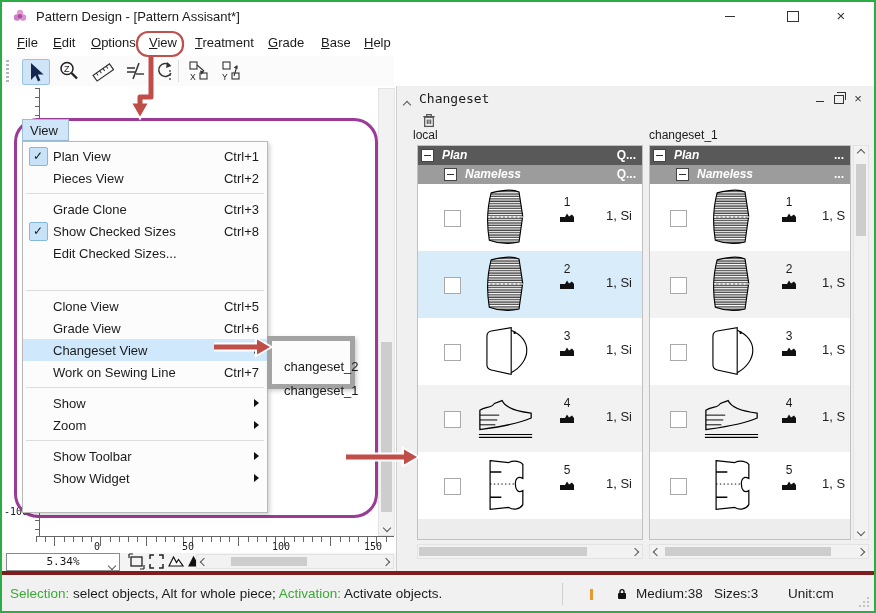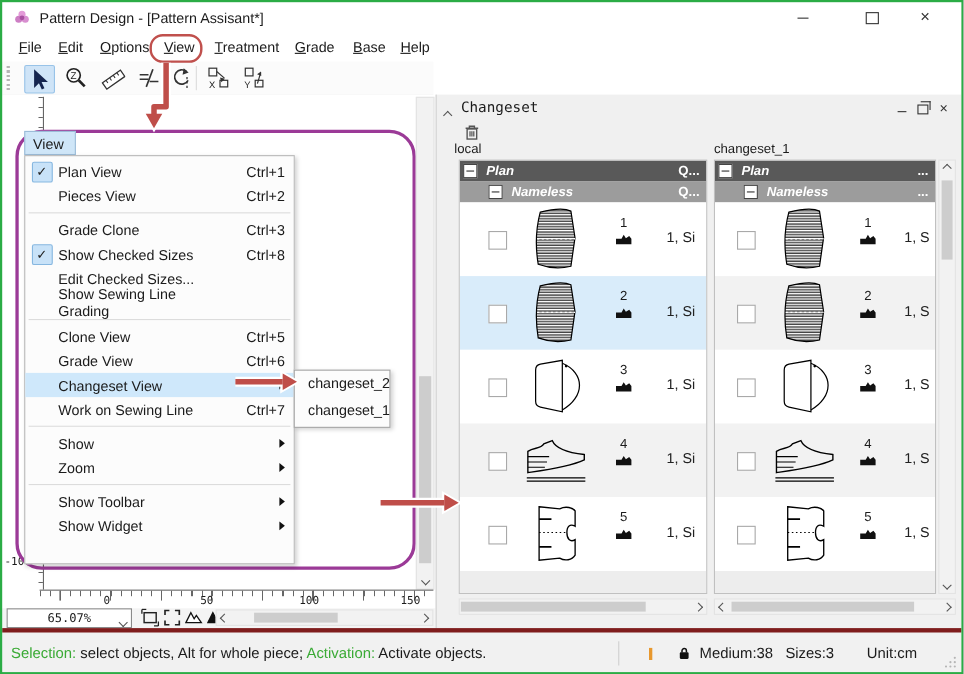--- a/index.html
+++ b/index.html
@@ -50,22 +50,22 @@
   .mi{display:flex;align-items:center;height:22px;padding-right:8px;}
   .mi.hl{background:#cfe8fb;}
   .chk{width:30px;display:flex;justify-content:center;}
   .ck{width:17px;height:17px;background:#c8e2f8;border:1px solid #86b7e0;border-radius:2px;
       display:flex;align-items:center;justify-content:center;font-size:12px;color:#222;}
   .ml{flex:1;}
   .ms{min-width:56px;text-align:right;color:#1b1b1b;display:flex;justify-content:flex-end;align-items:center;}
   .msep{height:1px;background:#dcdcdc;margin:4px 3px;}
   .tri{width:0;height:0;border-left:5px solid #111;border-top:4px solid transparent;border-bottom:4px solid transparent;display:inline-block;}
 
-  .submenu{position:absolute;left:265px;top:250px;width:88px;height:53px;background:#fcfcfc;border:1px solid #a3a3a3;
-           box-shadow:2px 2px 4px rgba(0,0,0,.18);z-index:7;box-sizing:border-box;padding-top:0;}
+  .submenu{position:absolute;left:265px;top:250px;width:88px;height:53px;background:#fcfcfc;border:5px solid #a3a3a3;
+           box-shadow:2px 2px 4px rgba(0,0,0,.18);z-index:7;box-sizing:border-box;padding-top:14px;}
   .smi{height:24px;line-height:24px;padding-left:12px;}
 
   
   .sb{background:#f2f2f2;border:1px solid #e3e3e3;box-sizing:border-box;}
   .sbthumb{position:absolute;background:#cdcdcd;}
   .sbarrow{position:absolute;display:flex;align-items:center;justify-content:center;}
   .chv{display:inline-block;width:5px;height:5px;border-right:1.6px solid #555;border-bottom:1.6px solid #555;}
   .chv.up{transform:rotate(-135deg);} .chv.dn{transform:rotate(45deg);}
   .chv.lf{transform:rotate(135deg);}  .chv.rt{transform:rotate(-45deg);}
 
@@ -302,21 +302,20 @@
         <span class="chk">
             <span class="ck" style="visibility: hidden;">✓</span>
           </span>
         <span class="ml">Edit Checked Sizes...</span>
         <span class="ms"></span>
       </div>
       <div class="mi">
         <span class="chk">
             <span class="ck" style="visibility: hidden;">✓</span>
           </span>
-        <span class="ml">Show Sewing Line Grading</span>
         <span class="ms"></span>
       </div>
       <div class="msep"></div>
       <div class="mi">
         <span class="chk">
             <span class="ck" style="visibility: hidden;">✓</span>
           </span>
         <span class="ml">Clone View</span>
         <span class="ms">Ctrl+5</span>
       </div>
@@ -392,21 +391,21 @@
         <span class="major"></span>
       <span class="hrlabel" style="left:58px">0</span>
       <span class="hrlabel" style="left:146px">50</span>
       <span class="hrlabel" style="left:236px">100</span>
       <span class="hrlabel" style="left:328px">150</span>
     </div>
   </div>
 
   <div class="bottombar">
     <div class="zoomcombo">
-      <span>65.07%</span>
+      <span>5.34%</span>
       <span class="zoomchv"><i class="chv dn"></i></span>
     </div>
     <svg class="bicon" style="left:126px" width="17" height="17">
       <rect x="3" y="4" width="11" height="9" fill="none" stroke="#222" stroke-width="1.3"></rect>
       <path d="M1,1 h4 M1,1 v4 M16,16 h-4 M16,16 v-4" stroke="#222" stroke-width="1.2" fill="none"></path>
     </svg>
     <svg class="bicon" style="left:146px" width="17" height="17">
       <path d="M2,6 V2 H6 M11,2 h4 v4 M15,11 v4 h-4 M6,15 H2 v-4" stroke="#222" stroke-width="1.5" fill="none"></path>
     </svg>
     <svg class="bicon" style="left:166px" width="17" height="17">

